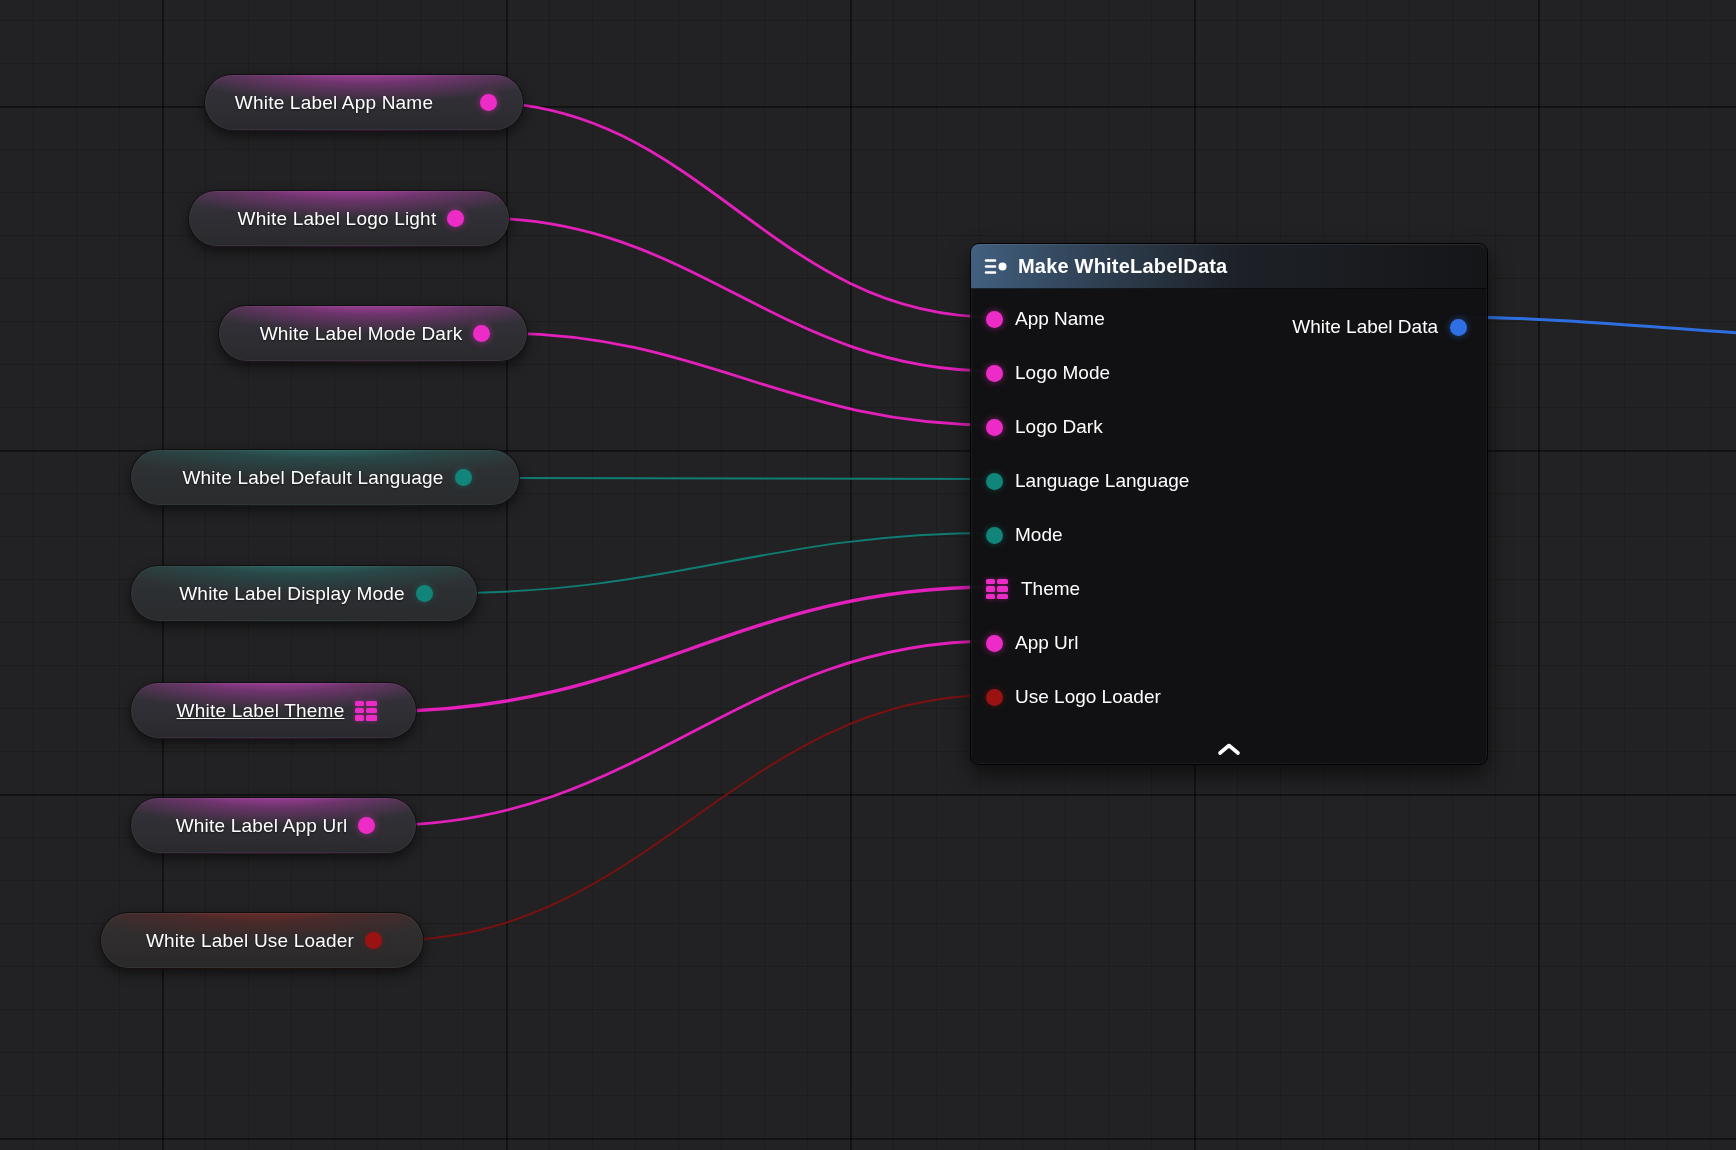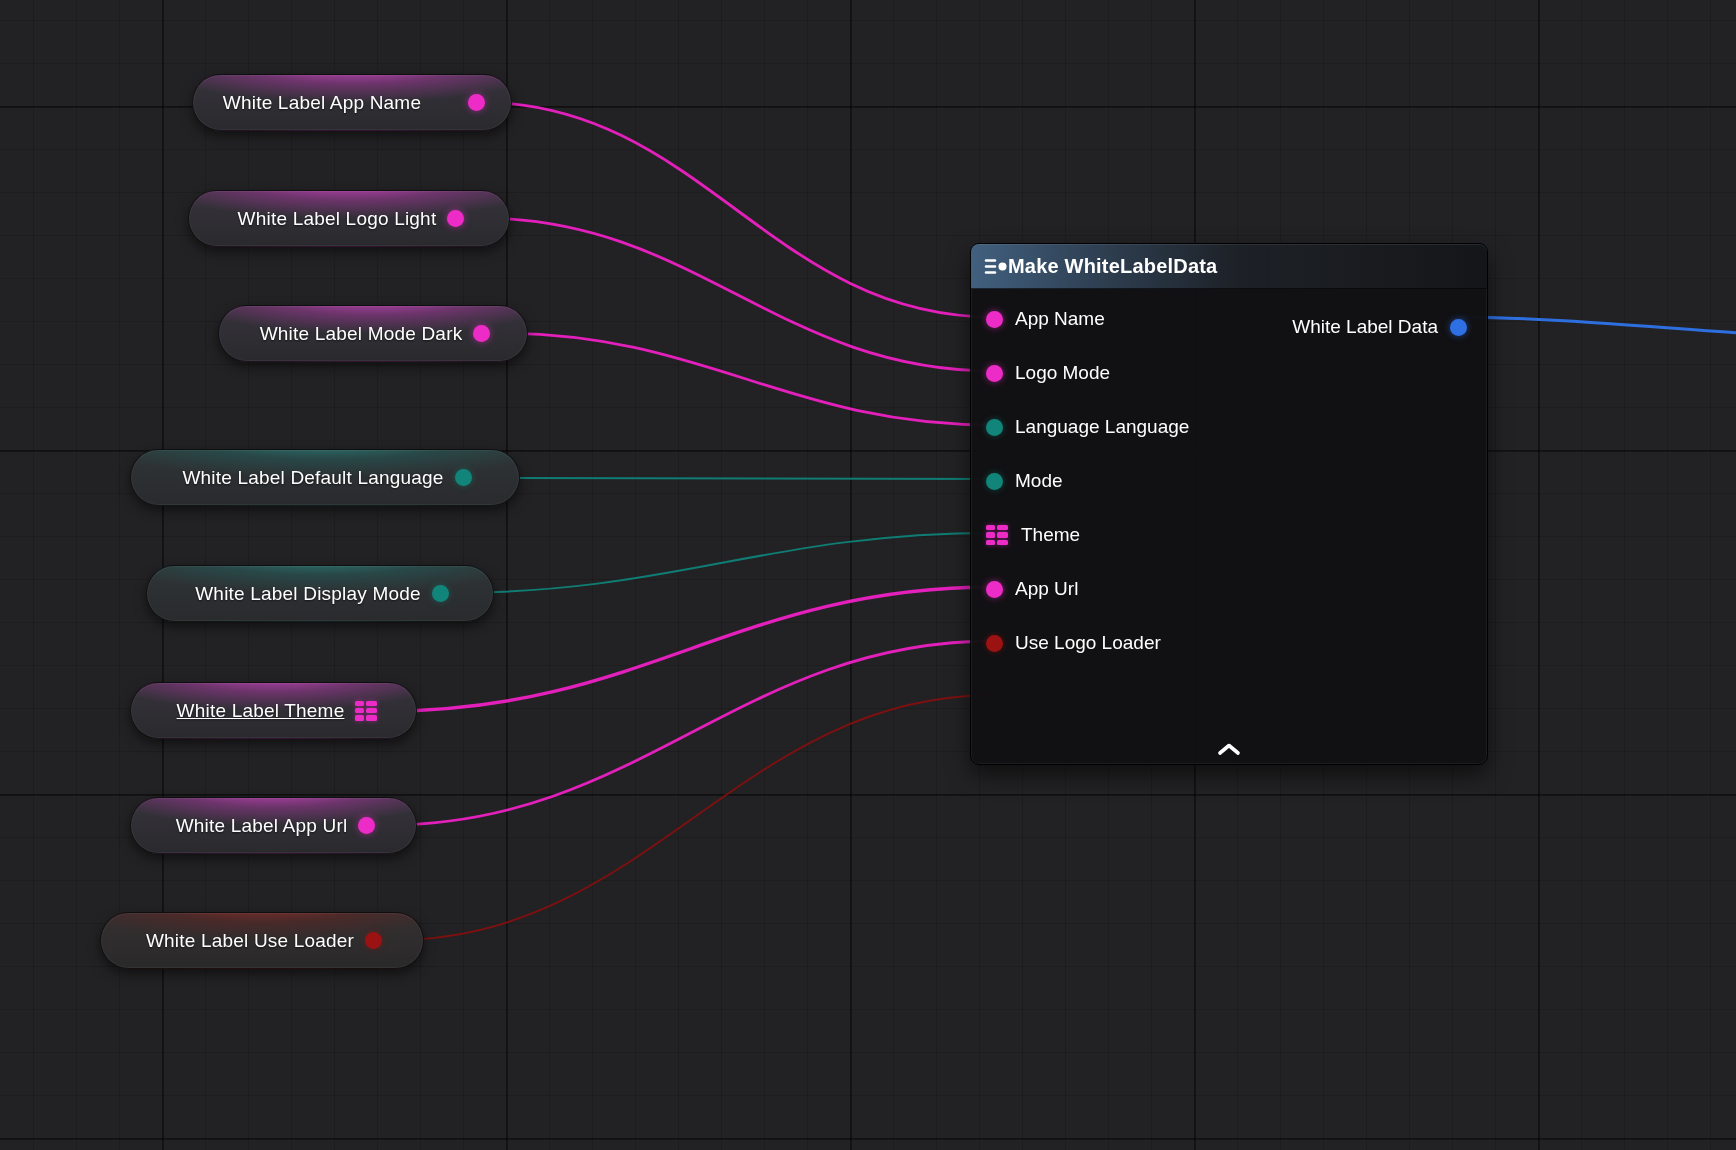--- a/index.html
+++ b/index.html
@@ -55,21 +55,21 @@
   .make-node{
     position:absolute;z-index:2;left:970px;top:243px;width:518px;height:522px;
     background:rgba(17,17,19,0.97);
     border:1px solid #000;border-radius:9px;box-sizing:border-box;
     box-shadow:0 10px 22px rgba(0,0,0,0.55), inset 0 0 0 1px rgba(255,255,255,0.05);
     color:#fff;
   }
   .make-header{
     height:44px;border-radius:8px 8px 0 0;
     background:linear-gradient(90deg,#41607f 0%,#32455a 20%,rgba(30,34,40,0.95) 52%,rgba(22,23,26,0.9) 100%);
-    display:flex;align-items:center;padding:0 13px;
+    display:flex;align-items:center;gap:10px;padding:0 13px;
     font-weight:bold;font-size:20px;letter-spacing:.2px;
     border-bottom:1px solid rgba(0,0,0,0.6);
     box-shadow:inset 0 1px 0 rgba(255,255,255,0.08);
   }
   .make-rows{padding-top:3px;}
   .mk-row{height:54px;display:flex;align-items:center;gap:12px;padding-left:15px;font-size:19px;}
   .mk-out{position:absolute;top:66px;right:20px;display:flex;align-items:center;gap:12px;font-size:19px;height:34px;}
   .mk-collapse{position:absolute;bottom:4px;left:50%;transform:translateX(-50%);
     background:none;border:none;padding:4px 10px;cursor:pointer;line-height:0;}
 </style>
@@ -83,41 +83,41 @@
     <path d="M480,218 C696,218 778,371 994,371" stroke="#e320bb" stroke-width="2.8" fill="none"></path>
     <path d="M498,333 C706,333 786,425 994,425" stroke="#e320bb" stroke-width="2.8" fill="none"></path>
     <path d="M490,478 C700,478 800,479 994,479" stroke="#0f7d74" stroke-width="2" fill="none"></path>
     <path d="M448,593 C676,593 766,533 994,533" stroke="#0f7d74" stroke-width="2" fill="none"></path>
     <path d="M386,711 C642,711 738,587 994,587" stroke="#e320bb" stroke-width="3.4" fill="none"></path>
     <path d="M387,825 C640,825 741,641 994,641" stroke="#e320bb" stroke-width="2.8" fill="none"></path>
     <path d="M394,940 C648,940 740,695 994,695" stroke="#7e1010" stroke-width="1.9" fill="none"></path>
     <path d="M1460,317 C1556,318 1648,327 1740,333" stroke="#2e6fe0" stroke-width="3" fill="none"></path>
   </svg>
 
-  <div class="var-node var-pink" style="left:192px;top:74px;width:320px;gap:47px;">
+  <div class="var-node var-pink" style="left:204px;top:74px;width:320px;gap:47px;">
     <span>White Label App Name</span>
     <span class="pin pin-magenta"></span>
   </div>
 
   <div class="var-node var-pink" style="left:188px;top:190px;width:322px;">
     <span>White Label Logo Light</span>
     <span class="pin pin-magenta"></span>
   </div>
 
   <div class="var-node var-pink" style="left:218px;top:305px;width:310px;">
     <span>White Label Mode Dark</span>
     <span class="pin pin-magenta"></span>
   </div>
 
   <div class="var-node var-teal" style="left:130px;top:449px;width:390px;">
     <span>White Label Default Language</span>
     <span class="pin pin-teal"></span>
   </div>
 
-  <div class="var-node var-teal" style="left:146px;top:565px;width:348px;">
+  <div class="var-node var-teal" style="left:130px;top:565px;width:348px;">
     <span>White Label Display Mode</span>
     <span class="pin pin-teal"></span>
   </div>
 
   <div class="var-node var-pink" style="left:130px;top:682px;width:287px;padding-right:14px;text-decoration:underline;">
     <span>White Label Theme</span>
     <span class="pin-grid">
         <i></i>
         <i></i>
         <i></i>
@@ -151,20 +151,24 @@
     <div class="make-rows">
       <div class="mk-row">
         <span class="pin pin-magenta"></span>
         <span>App Name</span>
       </div>
       <div class="mk-row">
         <span class="pin pin-magenta"></span>
         <span>Logo Mode</span>
       </div>
       <div class="mk-row">
+        <span class="pin pin-magenta"></span>
+        <span>Logo Dark</span>
+      </div>
+      <div class="mk-row">
         <span class="pin pin-teal"></span>
         <span>Language Language</span>
       </div>
       <div class="mk-row">
         <span class="pin pin-teal"></span>
         <span>Mode</span>
       </div>
       <div class="mk-row">
         <span class="pin-grid">
             <i></i>

